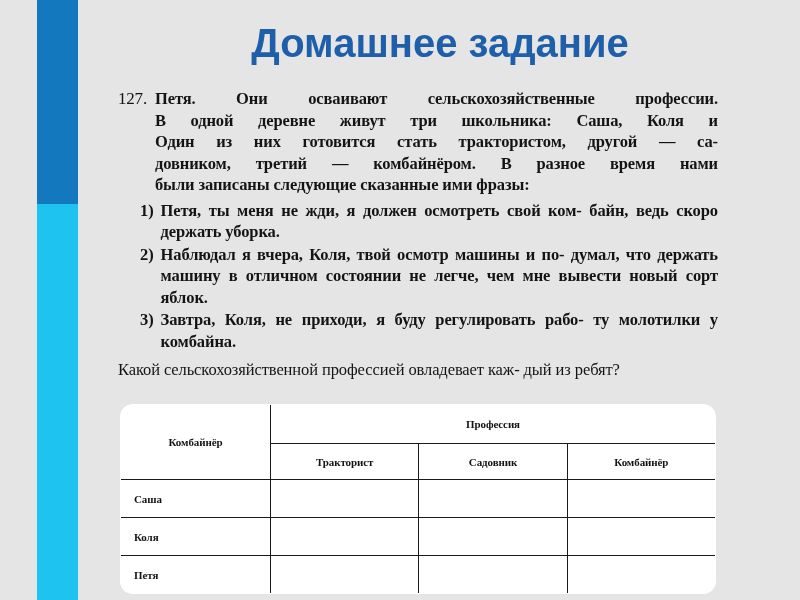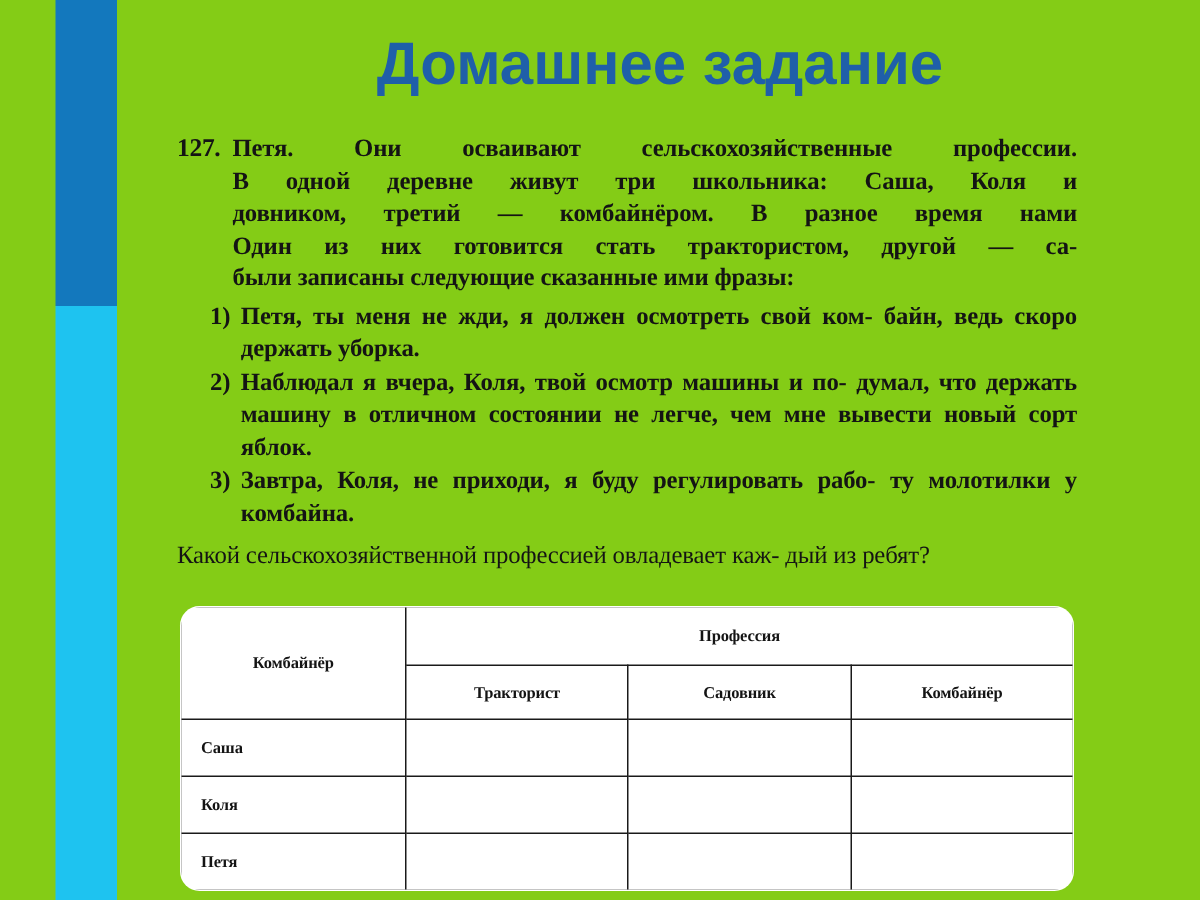--- a/index.html
+++ b/index.html
@@ -13,21 +13,21 @@
     font-family: "Liberation Serif", "DejaVu Serif", serif;
     overflow: hidden;
     position: relative;
   }
 
   #slide {
     position: absolute;
     inset: 0;
     width: 800px;
     height: 600px;
-    background: #84cc16;
+    background: #e5e5e5;
   }
 
   
   .accent-bar {
     position: absolute;
     left: 37px;
     width: 41px;
   }
   .accent-bar-top {
     top: 0;
@@ -63,21 +63,21 @@
     top: 88px;
     width: 600px;
     color: #141414;
   }
 
   .problem-lead {
     display: flex;
     align-items: flex-start;
   }
   .problem-number {
-    font-weight: bold;
+    font-weight: normal;
     font-size: 17px;
     line-height: 21.5px;
     padding-right: 8px;
     flex: 0 0 auto;
     letter-spacing: -0.2px;
   }
   .problem-intro {
     flex: 1 1 auto;
     font-size: 16.5px;
     line-height: 21.5px;
@@ -194,22 +194,22 @@
 
   <div class="slide-title">Домашнее задание</div>
 
   <div class="problem">
 
     <div class="problem-lead">
       <div class="problem-number">127.</div>
       <div class="problem-intro">
         <div>Петя. Они осваивают сельскохозяйственные профессии.</div>
         <div>В одной деревне живут три школьника: Саша, Коля и</div>
+        <div>Один из них готовится стать трактористом, другой — са-</div>
         <div>довником, третий — комбайнёром. В разное время нами</div>
-        <div>Один из них готовится стать трактористом, другой — са-</div>
         <div class="lastline">были записаны следующие сказанные ими фразы:</div>
       </div>
     </div>
 
     <div class="statements">
       <div class="statement">
         <span class="statement-marker">1)</span>
         <span class="statement-text">Петя, ты меня не жди, я должен осмотреть свой ком- байн, ведь скоро держать уборка.</span>
       </div>
       <div class="statement">

